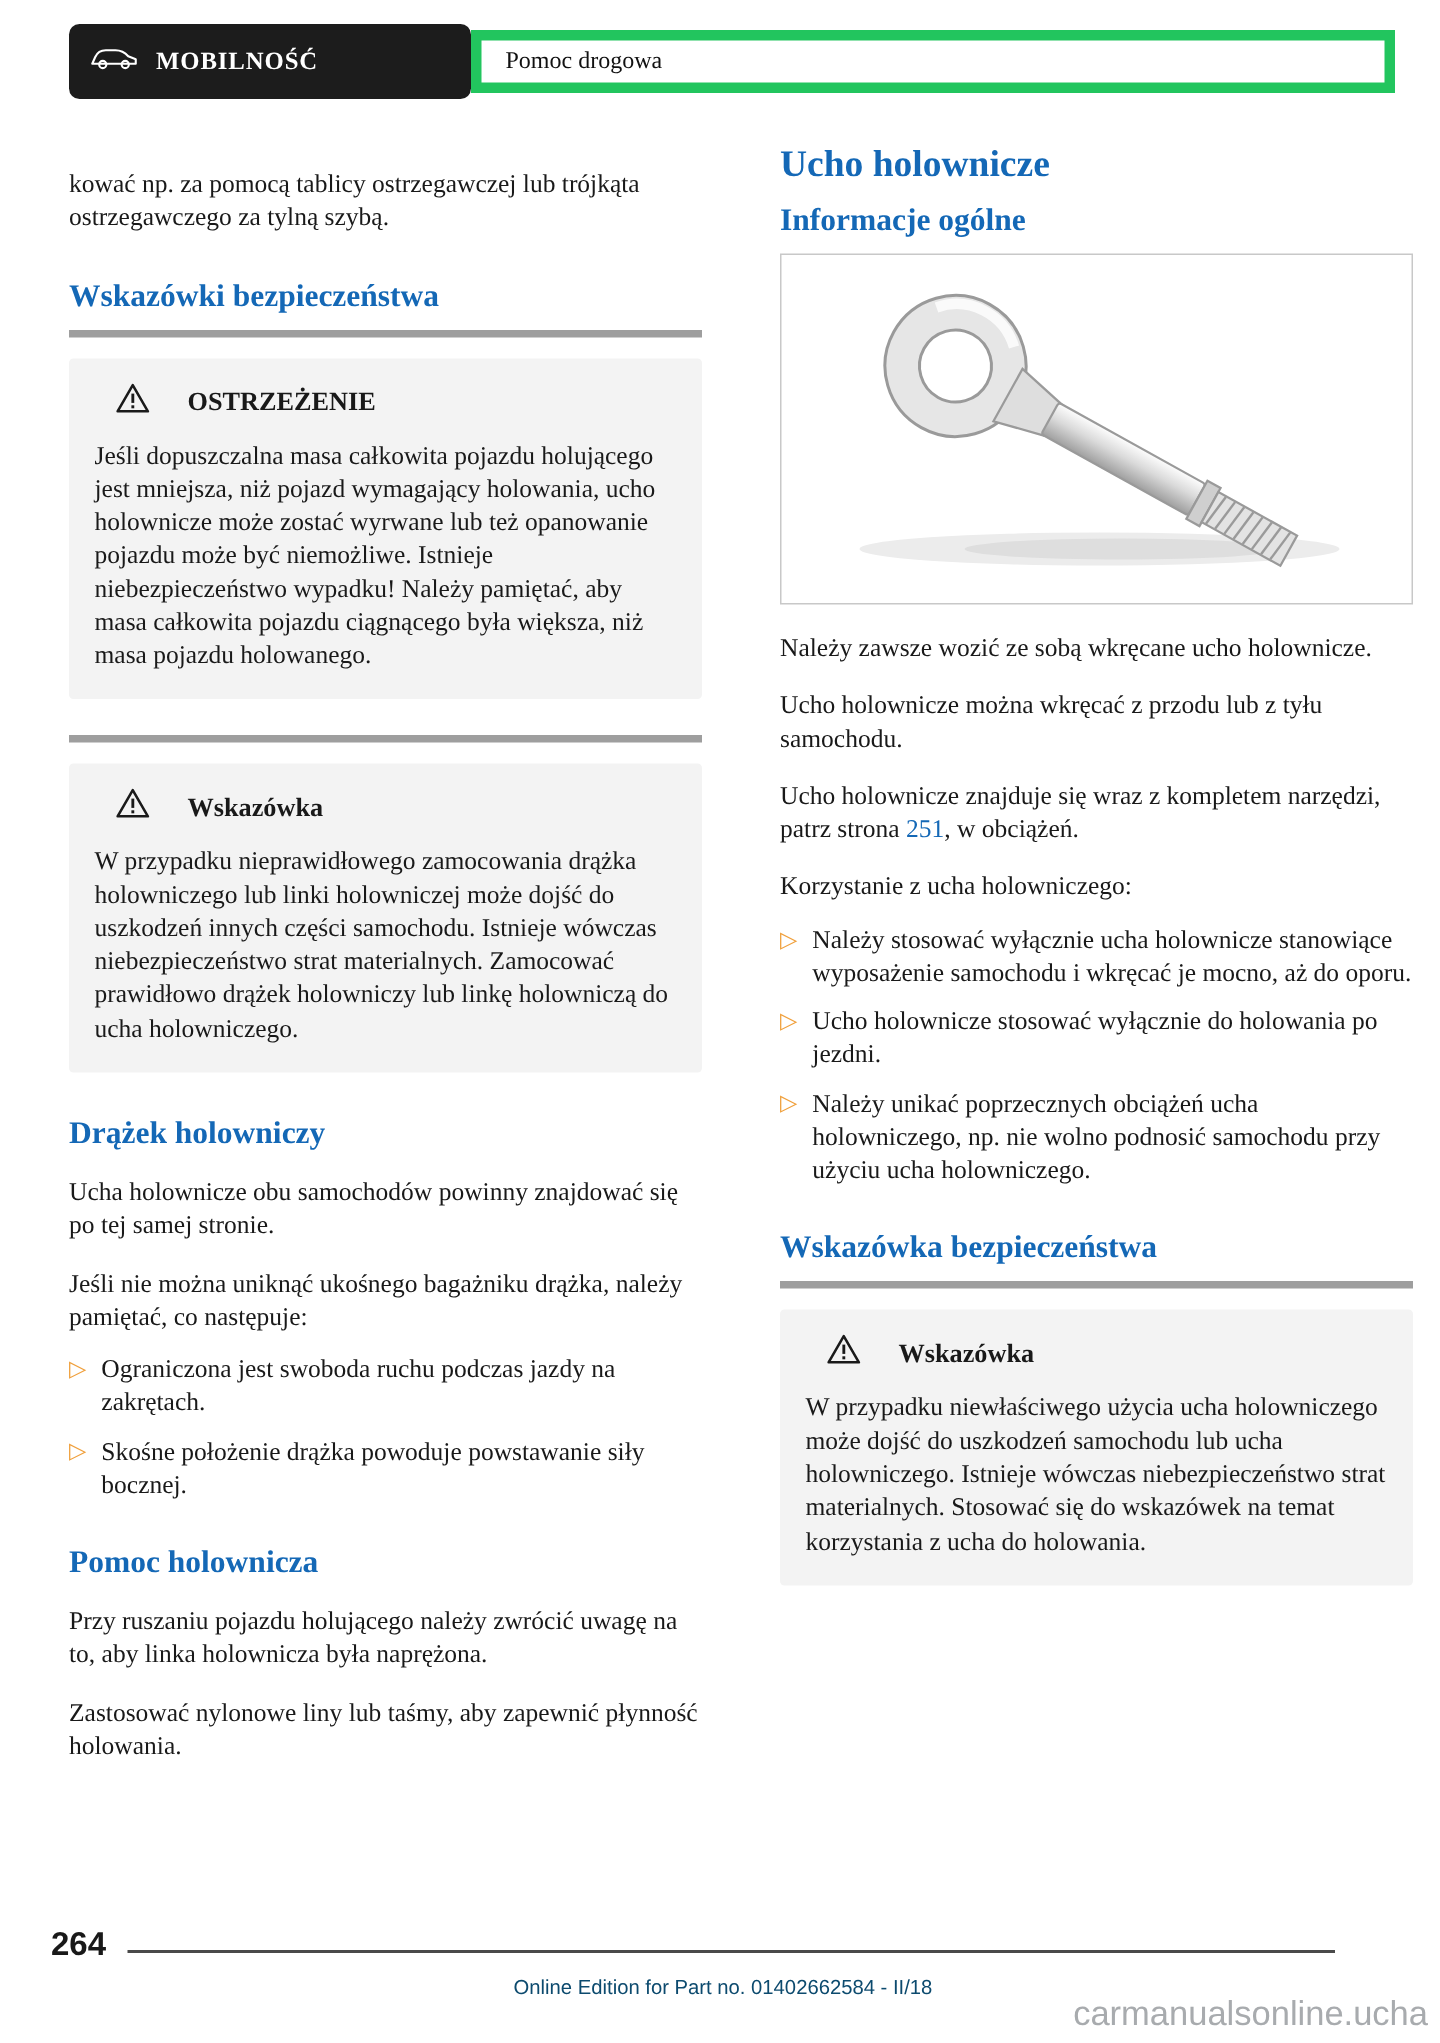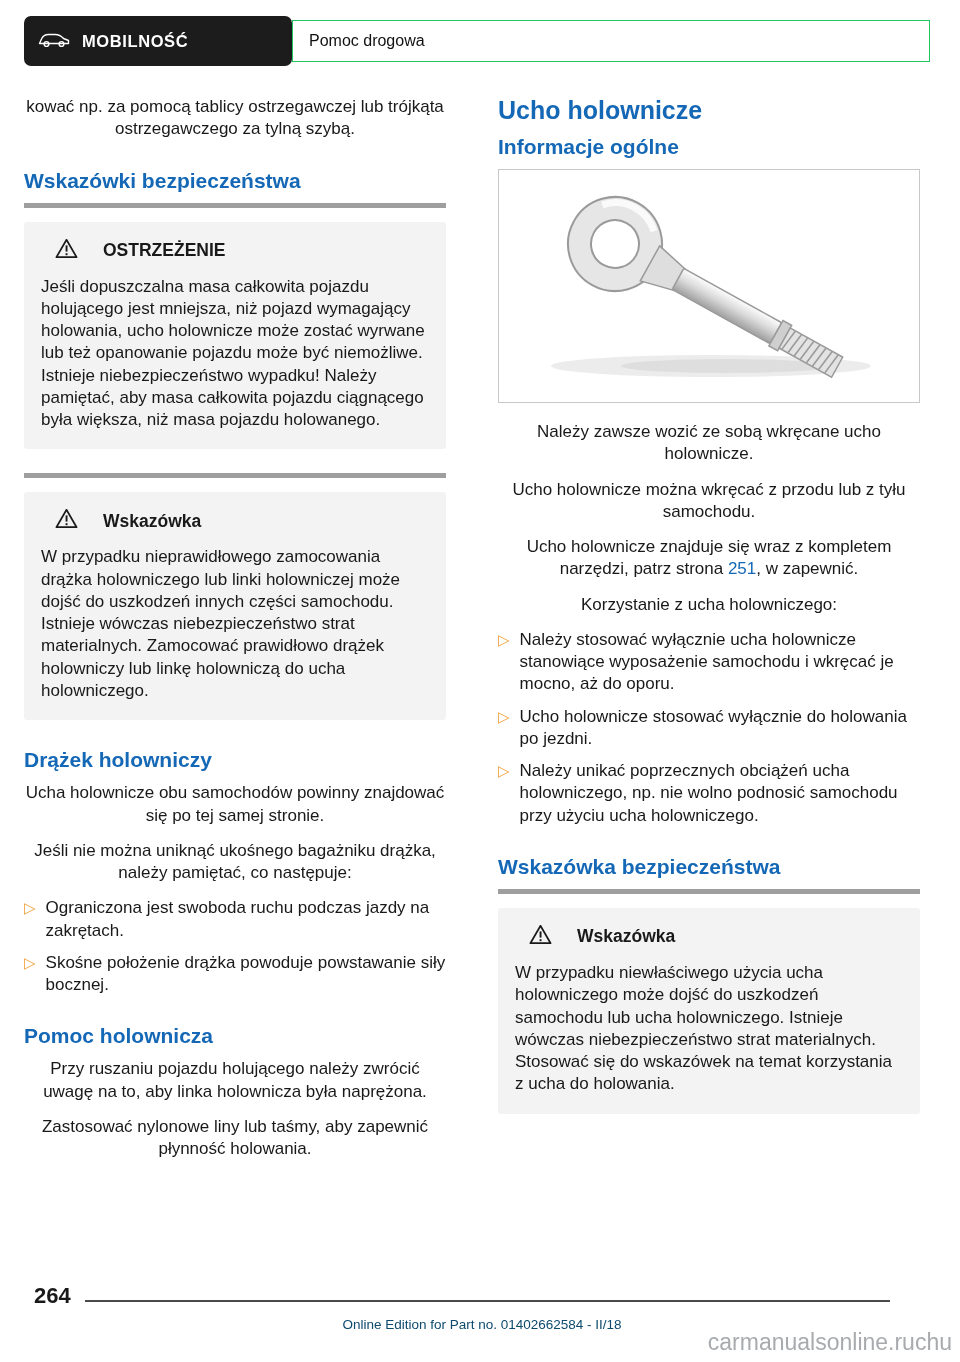--- a/index.html
+++ b/index.html
@@ -3,39 +3,39 @@
 <meta charset="utf-8">
 <style>
   * { box-sizing: border-box; }
   html, body { margin: 0; padding: 0; }
   body {
     width: 960px; height: 1362px;
     font-family: "Liberation Sans", sans-serif;
     background: #ffffff; color: #191919;
     position: relative; overflow: hidden;
   }
-  .page { padding: 16px 30px 0 24px; }
+  .page { padding: 16px 30px 0 46px; font-family: Liberation Serif, serif; }
 
   
   .header { display: flex; height: 50px; margin-bottom: 30px; }
   .section-badge {
     width: 268px; background: #1c1c1c; border-radius: 7px; color: #fff;
     display: flex; align-items: center; padding: 0 14px; gap: 12px; flex: none;
   }
   .section-label { font-weight: bold; font-size: 16.5px; letter-spacing: .6px; }
   .chapter-box {
-    flex: 1; border: 1px solid #22c55e; margin: 4px 0;
+    flex: 1; border: 7px solid #22c55e; margin: 4px 0;
     display: flex; align-items: center; padding-left: 16px; font-size: 16px; color: #111;
   }
 
   
   .columns { display: flex; gap: 52px; }
   .col { width: 422px; flex: none; }
 
-  p.body { font-size: 17px; line-height: 1.31; margin: 0 0 13px; text-align: center; }
+  p.body { font-size: 17px; line-height: 1.31; margin: 16px 0 13px; }
   h1.h-main { color: #1468b6; font-size: 25px; margin: 0 0 6px; font-weight: bold; }
   h2.h-blue { color: #1468b6; font-size: 21px; margin: 28px 0 10px; font-weight: bold; }
   h2.sub { margin-top: 10px; }
   .rule { height: 5px; background: #9e9e9e; }
   .rule.prebox { margin-top: 24px; }
 
   .graybox { background: #f3f3f3; border-radius: 3px; padding: 16px 17px 18px; margin-top: 14px; }
   .box-title { display: flex; align-items: center; gap: 25px; font-weight: bold; font-size: 17.5px; padding-left: 14px; margin-bottom: 12px; }
   .box-body { font-size: 17px; line-height: 1.31; margin: 0; }
 
@@ -165,21 +165,21 @@
               <line x1="235" y1="-11" x2="232" y2="11"></line>
               <line x1="242" y1="-11" x2="239" y2="11"></line>
               <line x1="249" y1="-11" x2="246" y2="11"></line>
             </g>
           </g>
         </svg>
       </figure>
 
       <p class="body">Należy zawsze wozić ze sobą wkręcane ucho holownicze.</p>
       <p class="body">Ucho holownicze można wkręcać z przodu lub z tyłu samochodu.</p>
-      <p class="body"><span>Ucho holownicze znajduje się wraz z kompletem narzędzi, patrz strona </span><span class="pagelink">251</span><span>, w zapewnić.</span></p>
+      <p class="body"><span>Ucho holownicze znajduje się wraz z kompletem narzędzi, patrz strona </span><span class="pagelink">251</span><span>, w obciążeń.</span></p>
       <p class="body">Korzystanie z ucha holowniczego:</p>
 
       <ul class="bullets">
         <li>
           <span class="tri">▷</span>
           <span>Należy stosować wyłącznie ucha holownicze stanowiące wyposażenie samochodu i wkręcać je mocno, aż do oporu.</span>
         </li>
         <li>
           <span class="tri">▷</span>
           <span>Ucho holownicze stosować wyłącznie do holowania po jezdni.</span>
@@ -210,13 +210,13 @@
   </div>
 </div>
 
 <div class="footer">
   <div class="footrow">
     <span class="pagenum">264</span>
     <div class="footline"></div>
   </div>
   <div class="edition">Online Edition for Part no. 01402662584 - II/18</div>
 </div>
-<div class="watermark">carmanualsonline.ruchu</div>
+<div class="watermark">carmanualsonline.ucha</div>
 
 </body></html>

